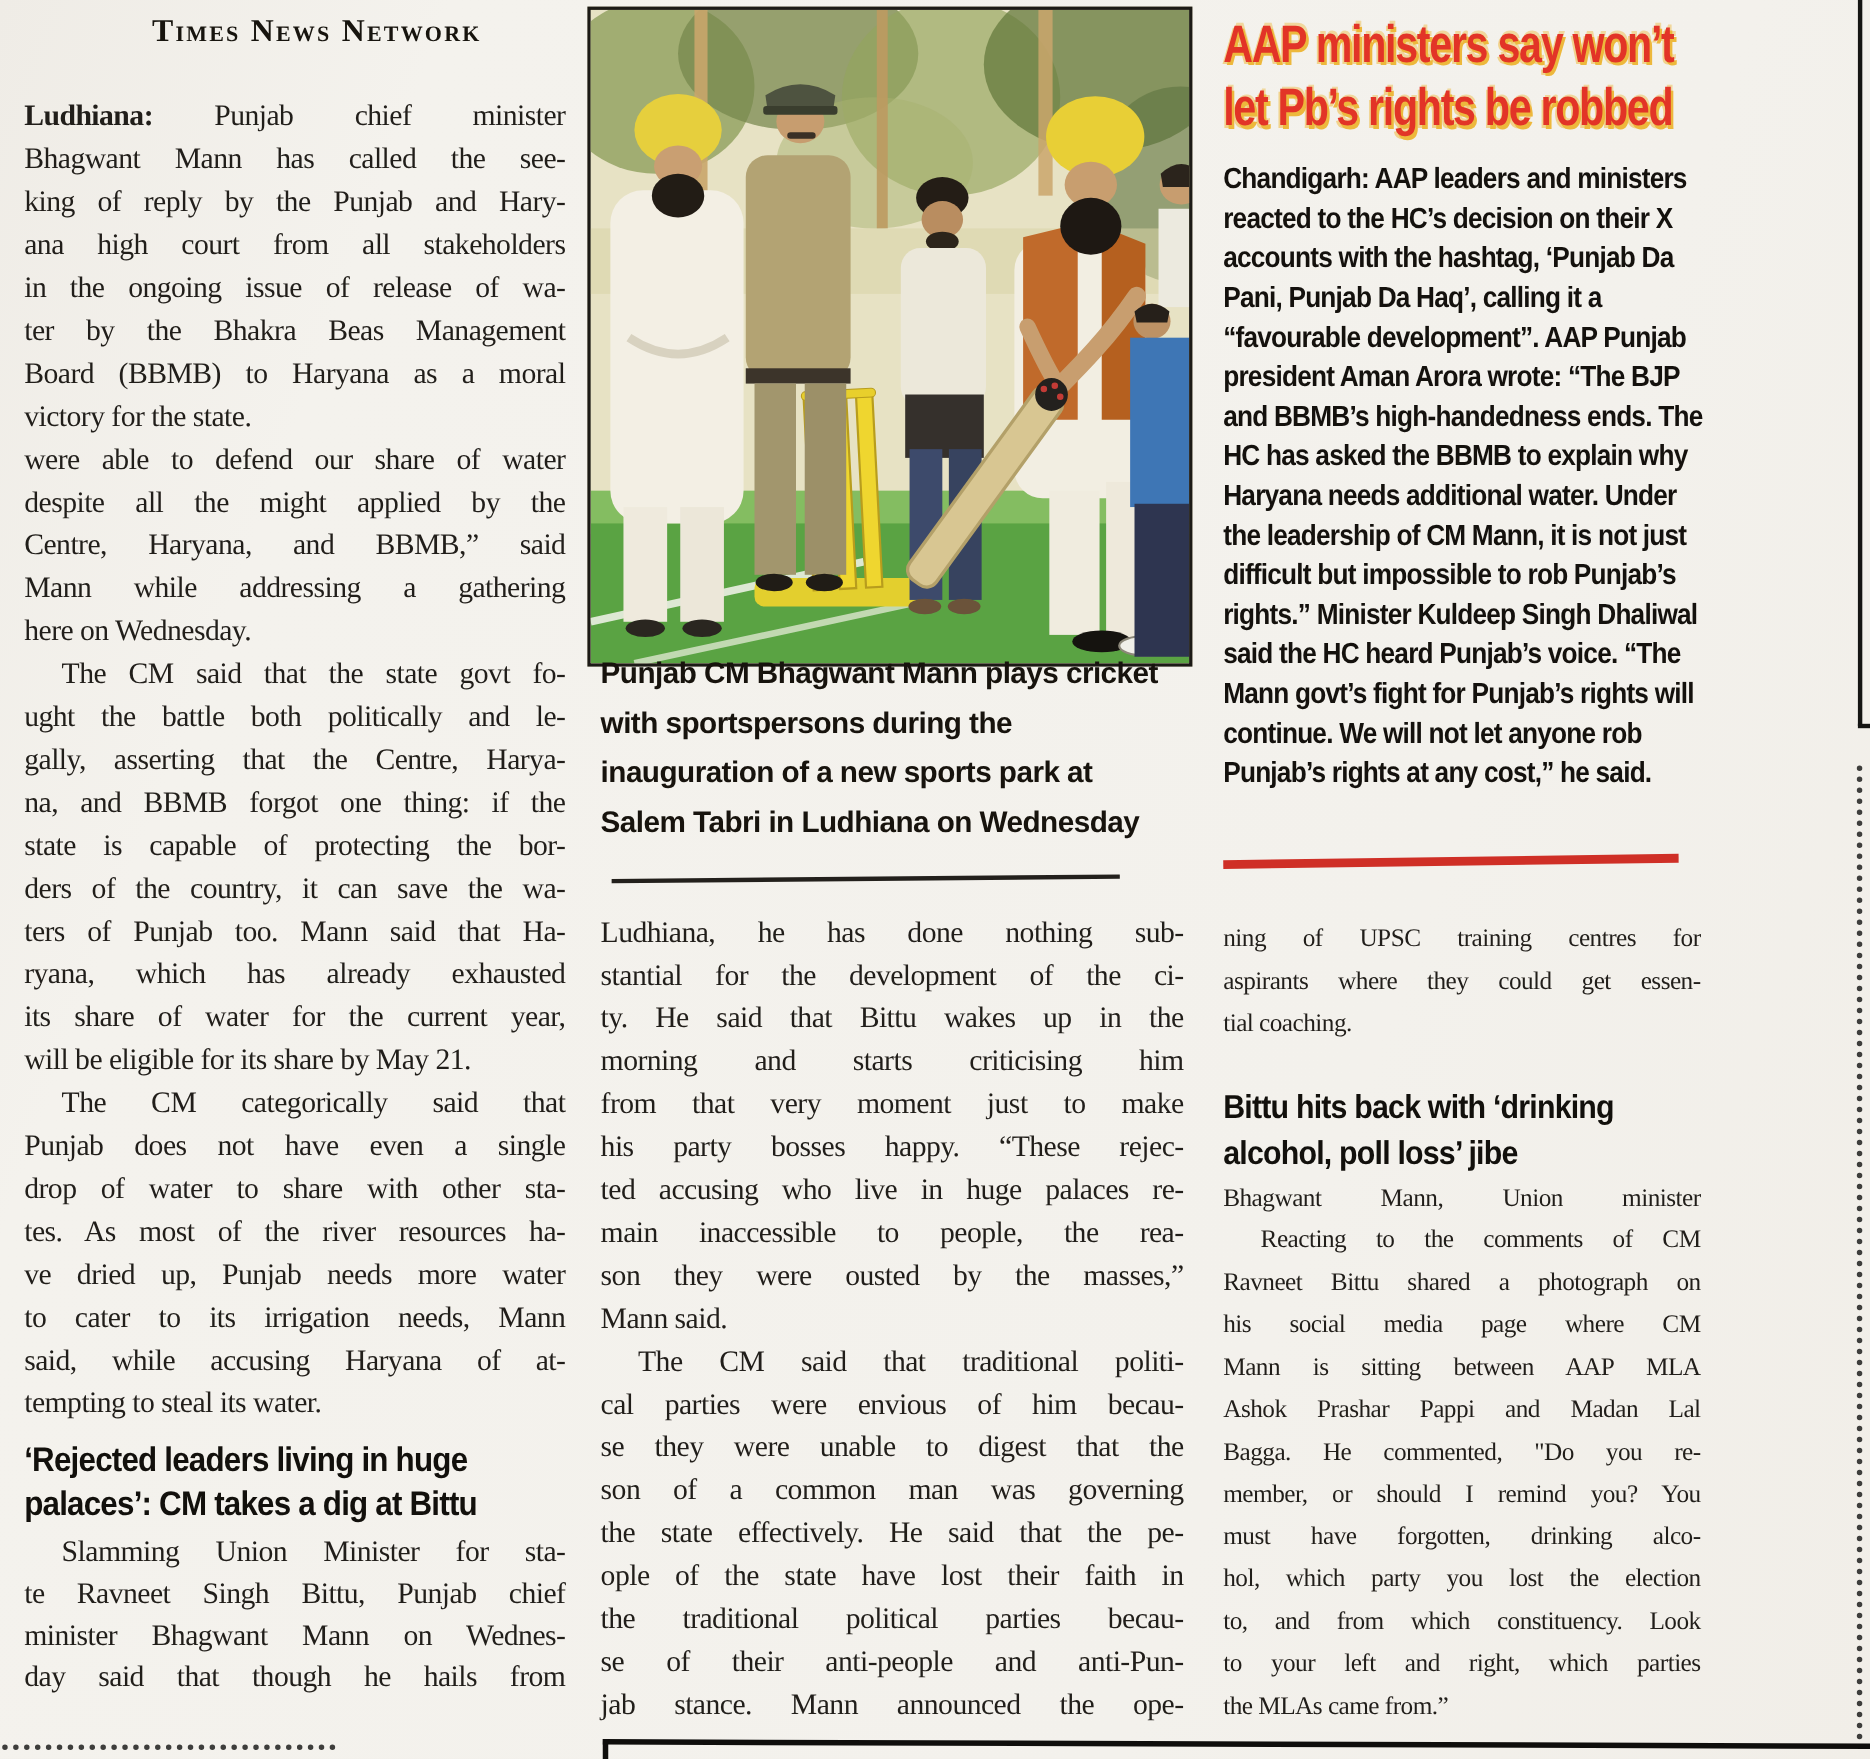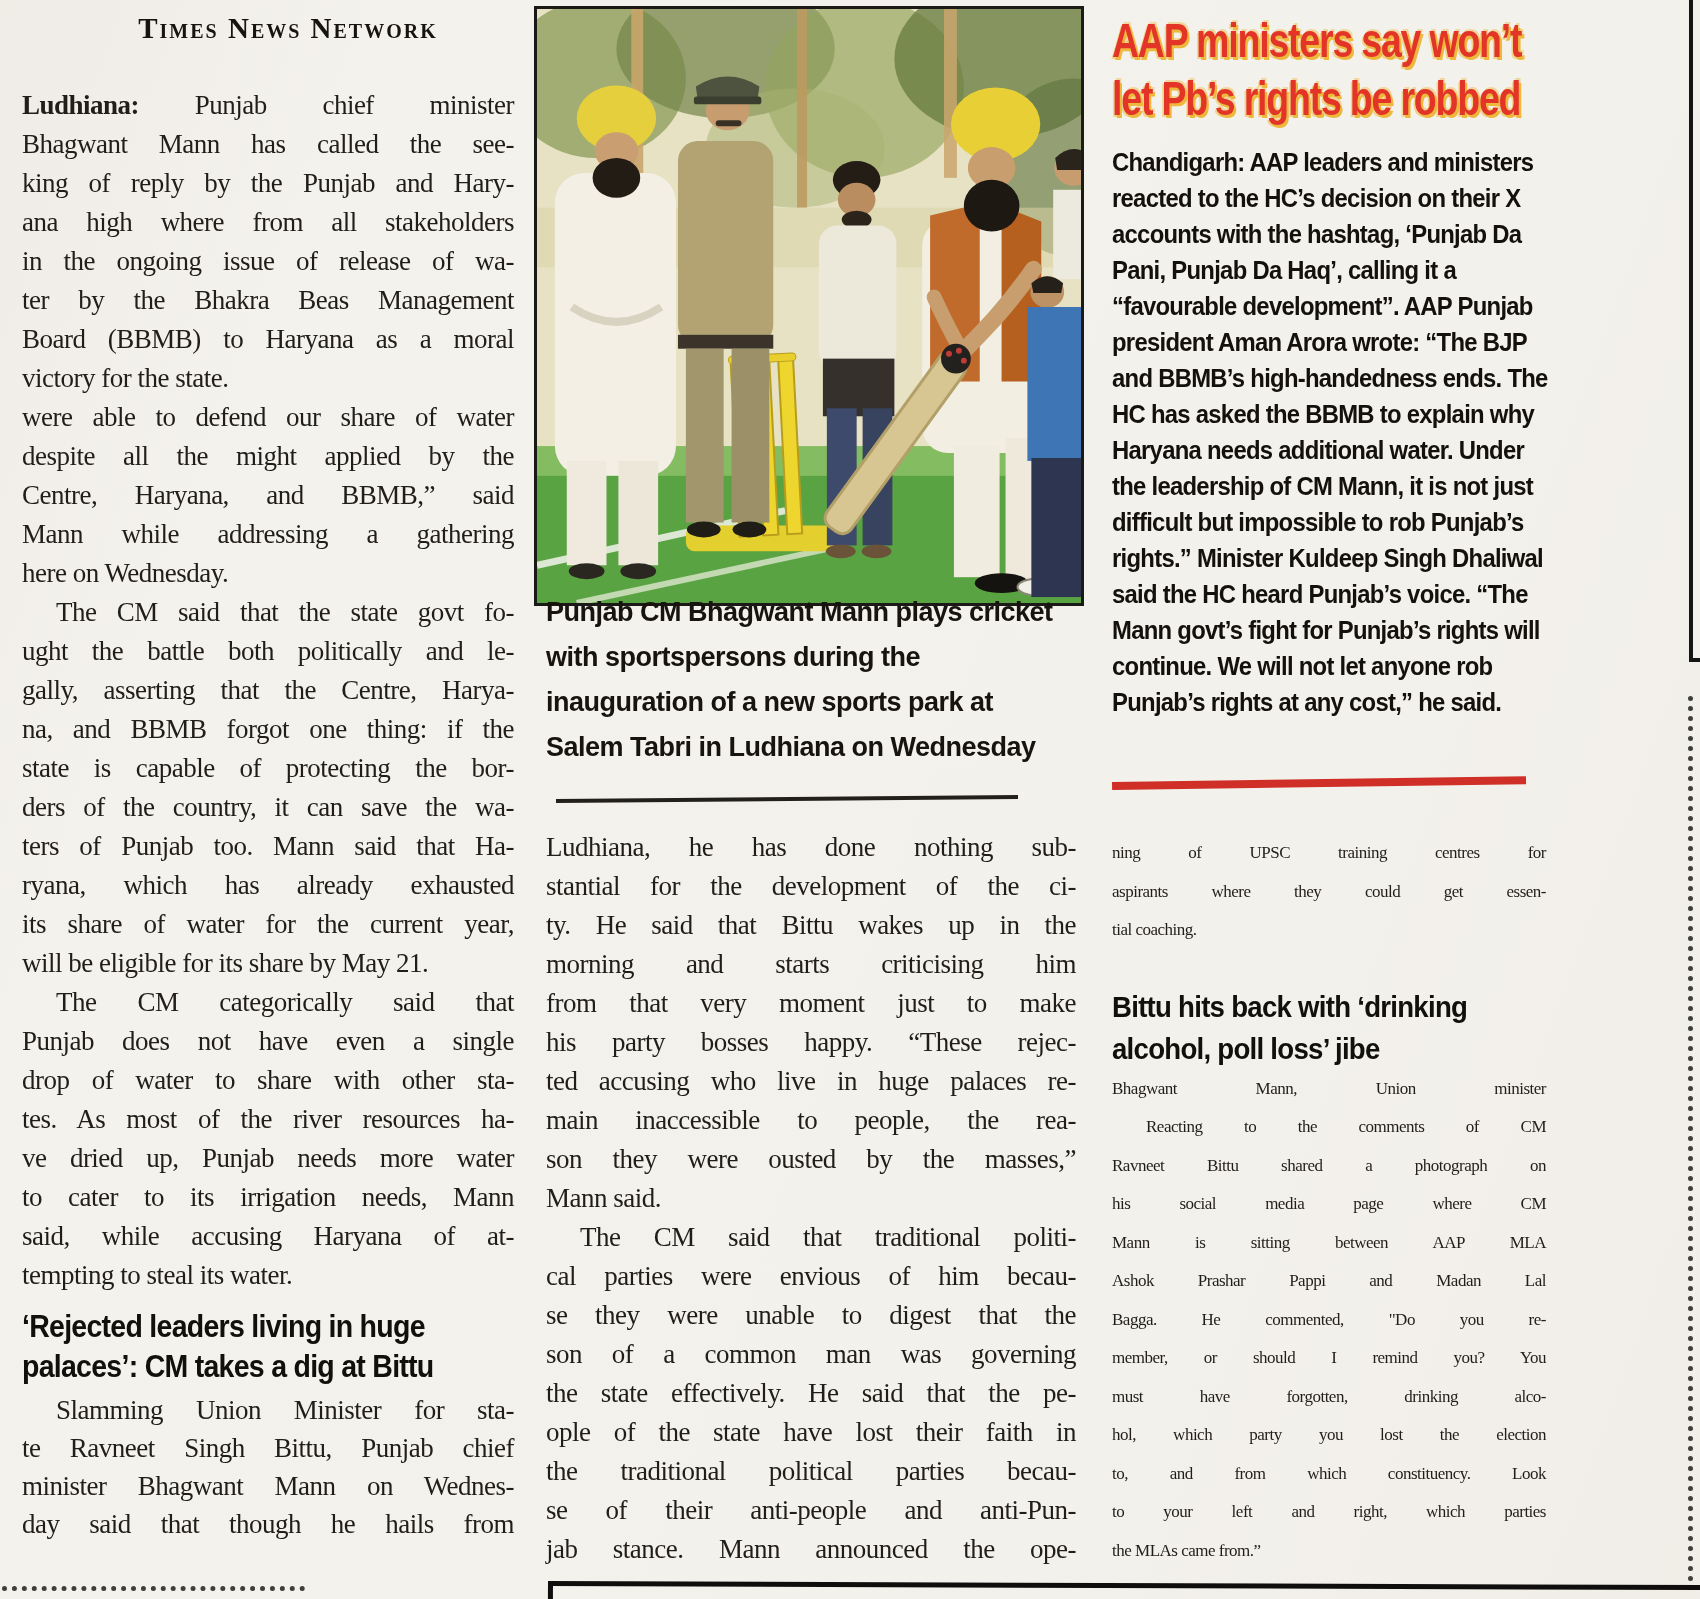--- a/index.html
+++ b/index.html
@@ -39,21 +39,21 @@
   .cap-rule{position:absolute;left:556px;top:799px;width:462px;height:4px;background:#23201c;
             transform:rotate(-0.5deg);transform-origin:0 0;}
 
   .col2{position:absolute;left:546px;top:828px;width:530px;}
 
   .col3{position:absolute;left:1112px;top:12px;width:434px;}
   .headline{transform:scaleX(0.78);transform-origin:0 0;width:138%;margin-bottom:16px;}
   .hline{font:700 48px/58px "Liberation Sans",sans-serif;letter-spacing:-1.5px;
          color:var(--headline-red,#e23427);white-space:nowrap;
          text-shadow:3px 3px 0 #edb83c,-2px 2px 0 rgba(238,185,62,.55),2px -2px 0 rgba(238,185,62,.45);}
-  .col3 .line{font-size:17px;line-height:38.5px;}
+  .col3 .line{font-size:23px;line-height:38.5px;}
   .col3 .rule{height:8px;background:var(--rule-red,#cf2f26);width:414px;
               margin:62px 0 44px 0;transform:rotate(-0.8deg);transform-origin:0 0;}
   .col3 .subhead{margin:36px 0 0;}
   .col3 .subline{font-size:30px;line-height:42px;}
 
   
   .right-line{position:absolute;left:1689px;top:0;width:4px;height:660px;background:#151513;}
   .right-corner{position:absolute;left:1689px;top:658px;width:11px;height:4px;background:#151513;}
   .right-dotted{position:absolute;left:1688px;top:696px;height:886px;width:0;
                 border-left:5px dotted #3e3e3c;}
@@ -69,21 +69,21 @@
 
 <div class="page">
 
   <div class="col1">
     <div class="byline">Times News Network</div>
     <div>
         <div class="blk para">
           <div class="line"><b>Ludhiana:</b> Punjab chief minister</div>
           <div class="line">Bhagwant Mann has called the see-</div>
           <div class="line">king of reply by the Punjab and Hary-</div>
-          <div class="line">ana high where from all stakeholders</div>
+          <div class="line">ana high court from all stakeholders</div>
           <div class="line">in the ongoing issue of release of wa-</div>
           <div class="line">ter by the Bhakra Beas Management</div>
           <div class="line">Board (BBMB) to Haryana as a moral</div>
           <div class="line last">victory for the state.</div>
         </div>
         <div class="blk para">
           <div class="line">were able to defend our share of water</div>
           <div class="line">despite all the might applied by the</div>
           <div class="line">Centre, Haryana, and BBMB,” said</div>
           <div class="line">Mann while addressing a gathering</div>

